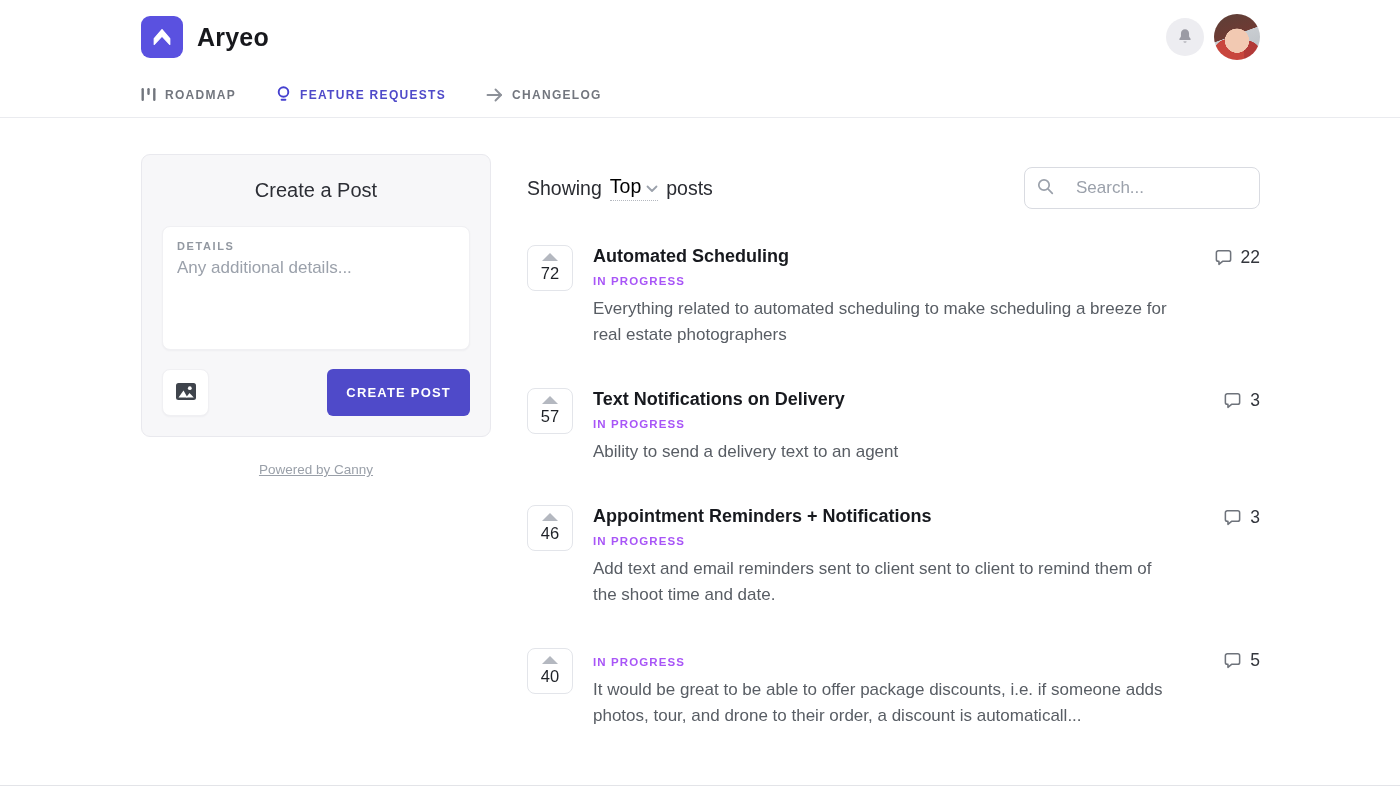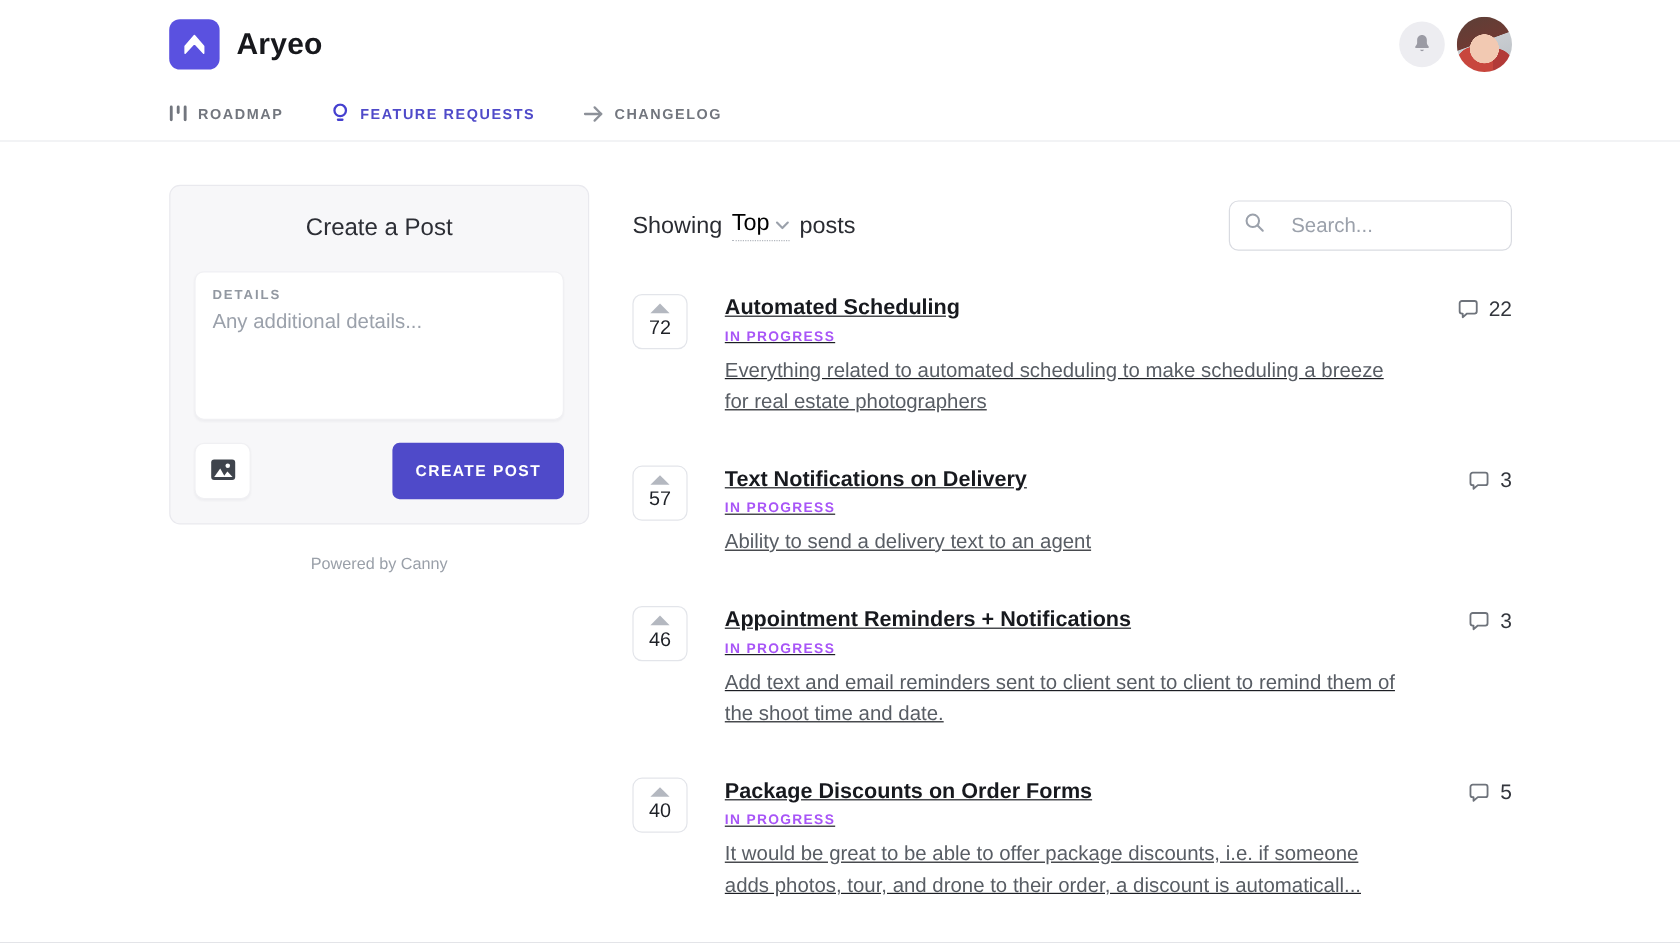--- a/index.html
+++ b/index.html
@@ -38,37 +38,37 @@
   .field-card { background:#fff; border-radius:8px; border:1px solid #f0f0f3; box-shadow:0 1px 2px rgba(20,20,40,.04); padding:13px 14px; }
   .field-card + .field-card { margin-top:19px; }
   .field-label { font-size:11px; font-weight:700; letter-spacing:1.6px; color:#9298a1; margin-bottom:6px; }
   .field-input, .field-textarea { border:none; outline:none; width:100%; font-family:"Liberation Sans",sans-serif; font-size:17px; color:#2c2e35; background:transparent; resize:none; }
   .field-input::placeholder, .field-textarea::placeholder { color:#9ba1ab; }
   .details-card { height:124px; }
   .details-card textarea { height:78px; }
   .panel-footer { display:flex; align-items:center; justify-content:space-between; margin-top:19px; }
   .img-btn { width:47px; height:47px; background:#fff; border:1px solid #f0f0f3; border-radius:8px; box-shadow:0 1px 2px rgba(20,20,40,.04); display:flex; align-items:center; justify-content:center; cursor:pointer; }
   .create-btn { height:47px; padding:0 19px; background:var(--accent,#4f4ac9); color:#fff; border:none; border-radius:6px; font-family:"Liberation Sans",sans-serif; font-size:13px; font-weight:700; letter-spacing:1.2px; cursor:pointer; }
-  .powered { text-align:center; margin-top:25px; font-size:13.5px; color:#9aa0a9; }
+  .powered { text-align:center; margin-top:25px; font-size:13.5px; color:#9aa0a9;text-decoration:underline; }
 
   
   .posts-col { flex:1; margin-top:13px; }
   .list-header { display:flex; align-items:center; }
   .showing { display:flex; align-items:center; gap:8px; font-size:19.5px; color:#2a2c32; }
   .sort { display:inline-flex; align-items:center; gap:5px; background:none; border:none; font-family:"Liberation Sans",sans-serif; font-size:19.5px; color:#000000; cursor:pointer; padding:0 0 2px; border-bottom:1px dotted #b4b8bf; }
   .search-box { margin-left:auto; width:236px; height:42px; border:1px solid #d9dbe1; border-radius:8px; display:flex; align-items:center; padding:0 12px; gap:22px; background:#fff; }
   .search-box input { border:none; outline:none; width:100%; font-family:"Liberation Sans",sans-serif; font-size:17px; color:#2a2c32; }
   .search-box input::placeholder { color:#9ba1ab; }
 
   .posts { margin-top:36px; }
   .post { display:flex; align-items:flex-start; position:relative; margin-bottom:40px; cursor:pointer; }
   .vote { width:46px; height:46px; flex:0 0 46px; background:#fff; border:1px solid #e3e5ea; border-radius:8px; display:flex; flex-direction:column; align-items:center; justify-content:center; gap:3px; cursor:pointer; padding:0; }
   .tri { width:0; height:0; border-left:8px solid transparent; border-right:8px solid transparent; border-bottom:8px solid #b4b8c0; }
   .votes { font-family:"Liberation Sans",sans-serif; font-size:16.5px; color:#1e2127; }
-  .post-body { margin-left:31px; padding-right:90px;text-decoration:underline; }
+  .post-body { margin-left:20px; padding-right:90px; }
   .post-title { font-size:18px; font-weight:700; color:#17191e; line-height:22px; }
   .status-badge { margin-top:8px; font-size:11.5px; font-weight:700; letter-spacing:1.1px; color:var(--status,#a855f7); }
   .post-desc { margin-top:9px; font-size:17px; line-height:26px; color:#585d64; max-width:585px; }
   .comments { position:absolute; right:0; top:2px; display:flex; align-items:center; gap:8px; color:#33363d; font-size:17.5px; }
   .comments svg { display:block; }
 </style>
 </head>
 <body>
 
 <div class="page">
@@ -243,21 +243,20 @@
               <span>3</span>
             </div>
           </article>
 
           <article class="post">
             <button class="vote">
               <span class="tri"></span>
               <span class="votes">40</span>
             </button>
             <div class="post-body">
-              <h3 class="post-title">Package Discounts on Order Forms</h3>
               <div class="status-badge">IN PROGRESS</div>
               <p class="post-desc">It would be great to be able to offer package discounts, i.e. if someone adds photos, tour, and drone to their order, a discount is automaticall...</p>
             </div>
             <div class="comments">
               <span>
                 <svg width="19" height="19" viewBox="0 0 20 20" fill="none" stroke="#6e737b" stroke-width="1.6" stroke-linejoin="round">
                   <path d="M4.5 3h11a2 2 0 0 1 2 2v7a2 2 0 0 1-2 2H9l-3.8 3.2V14H4.5a2 2 0 0 1-2-2V5a2 2 0 0 1 2-2z"></path>
                 </svg>
               </span>
               <span>5</span>

